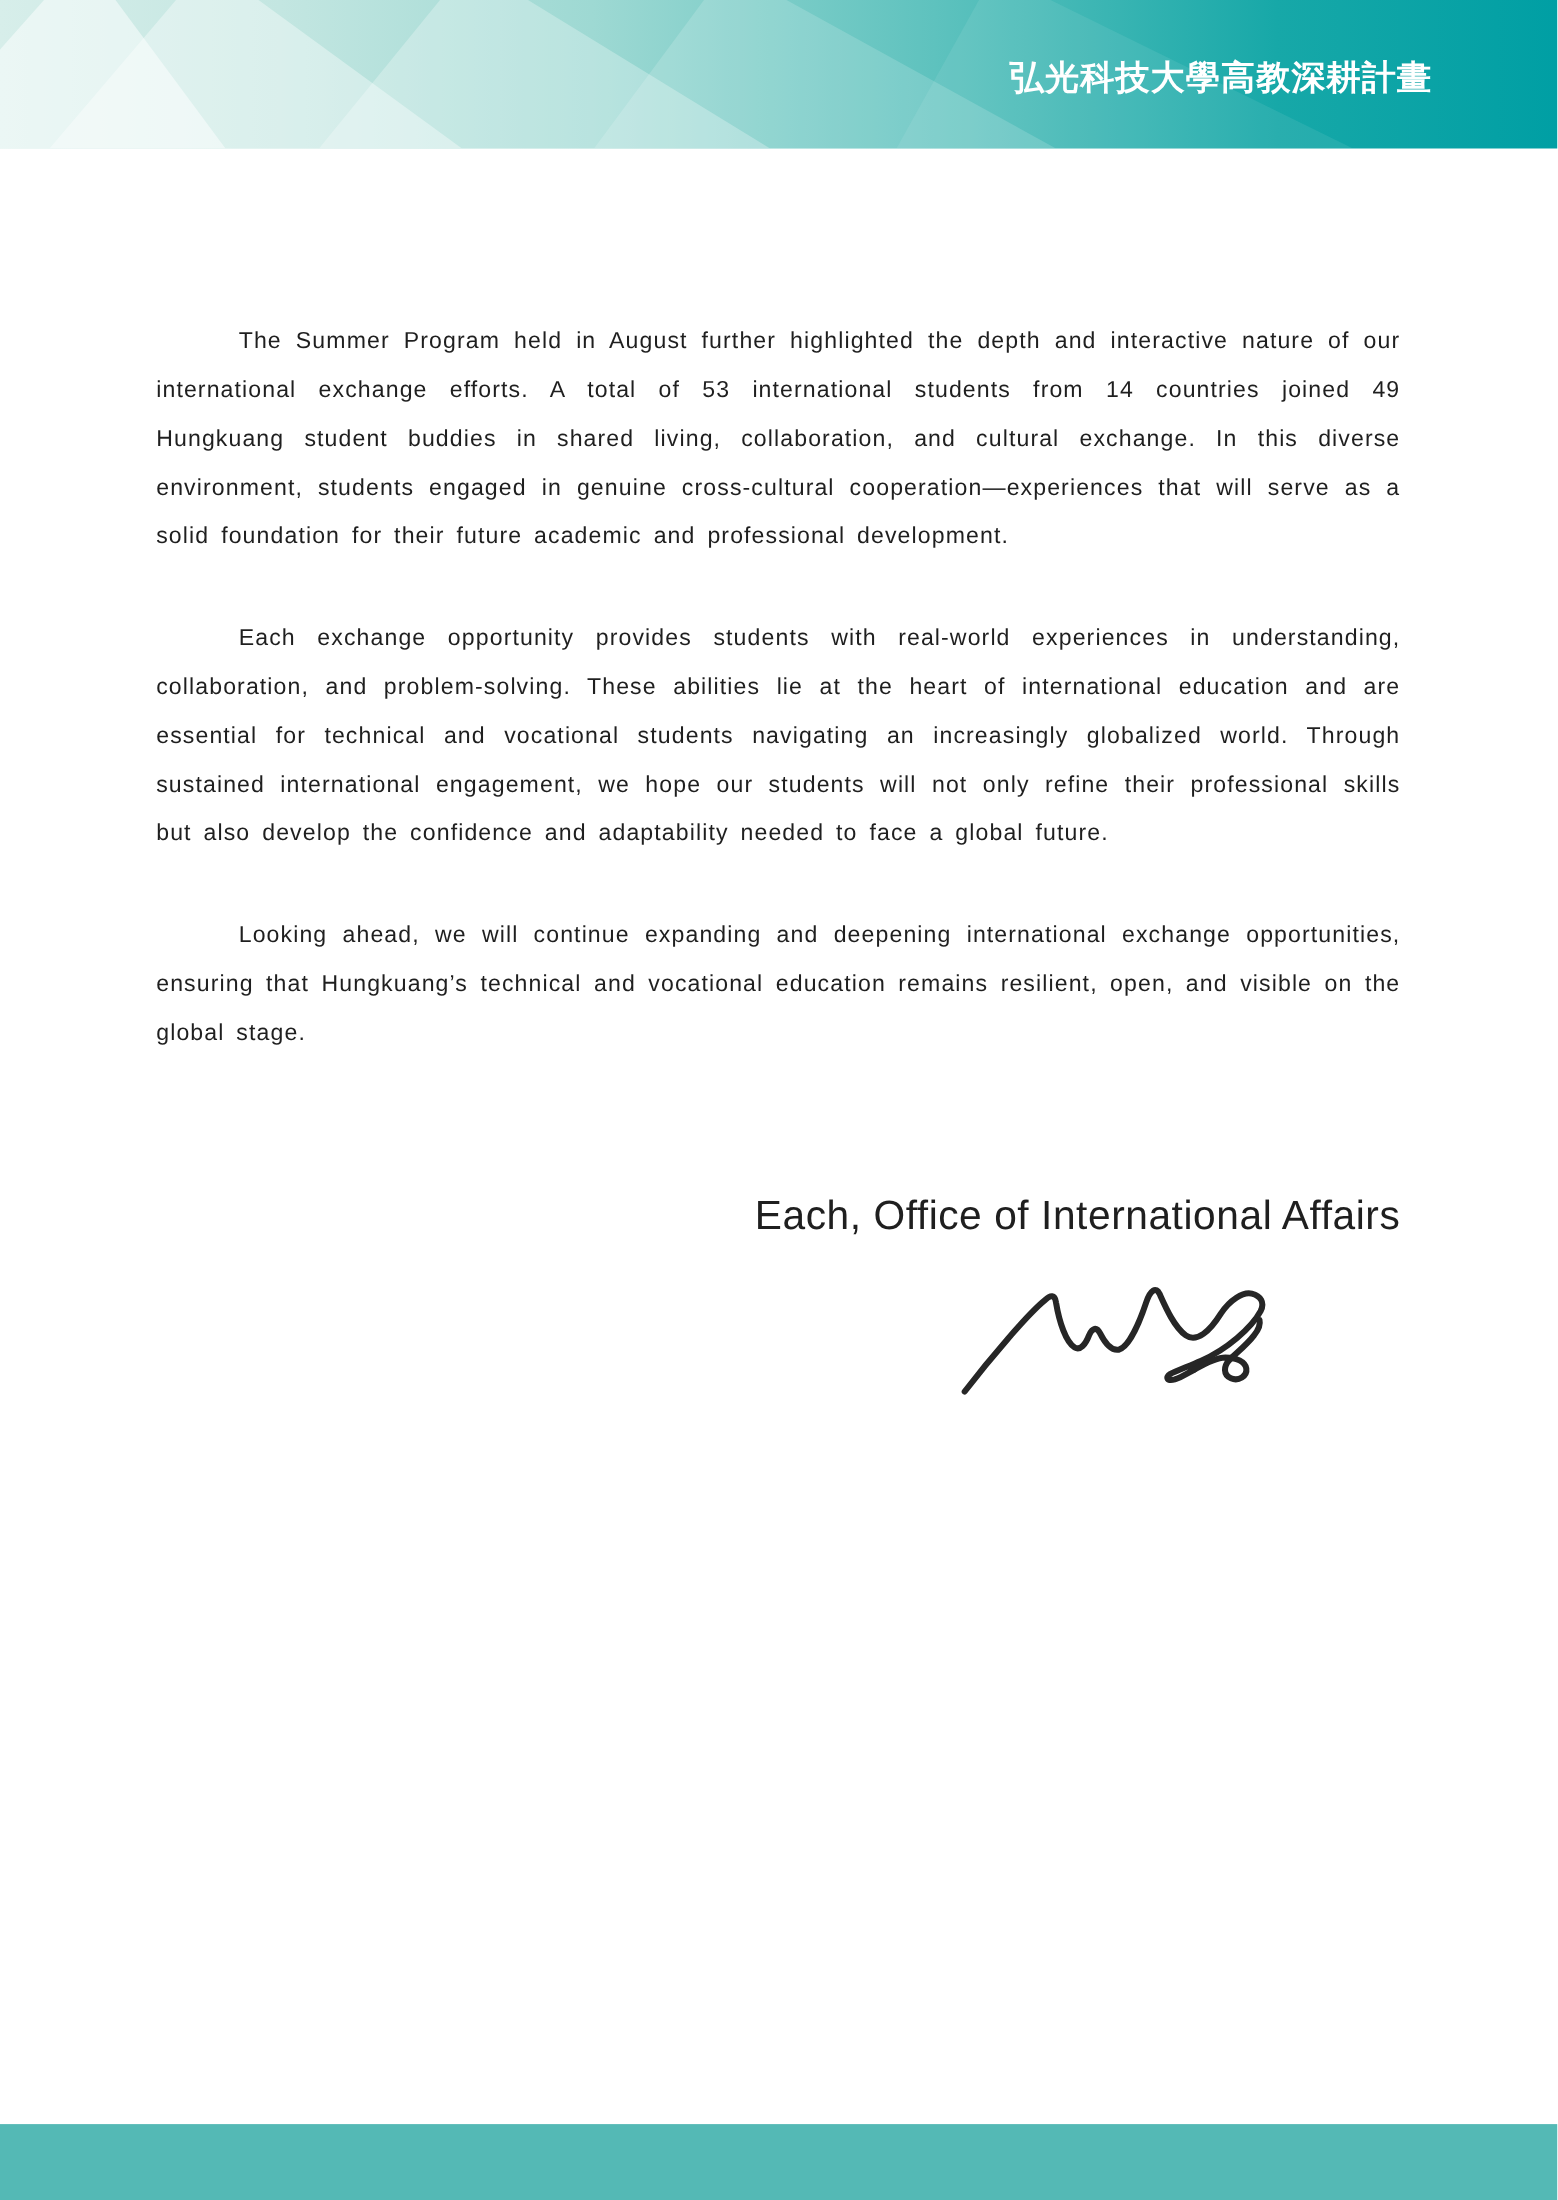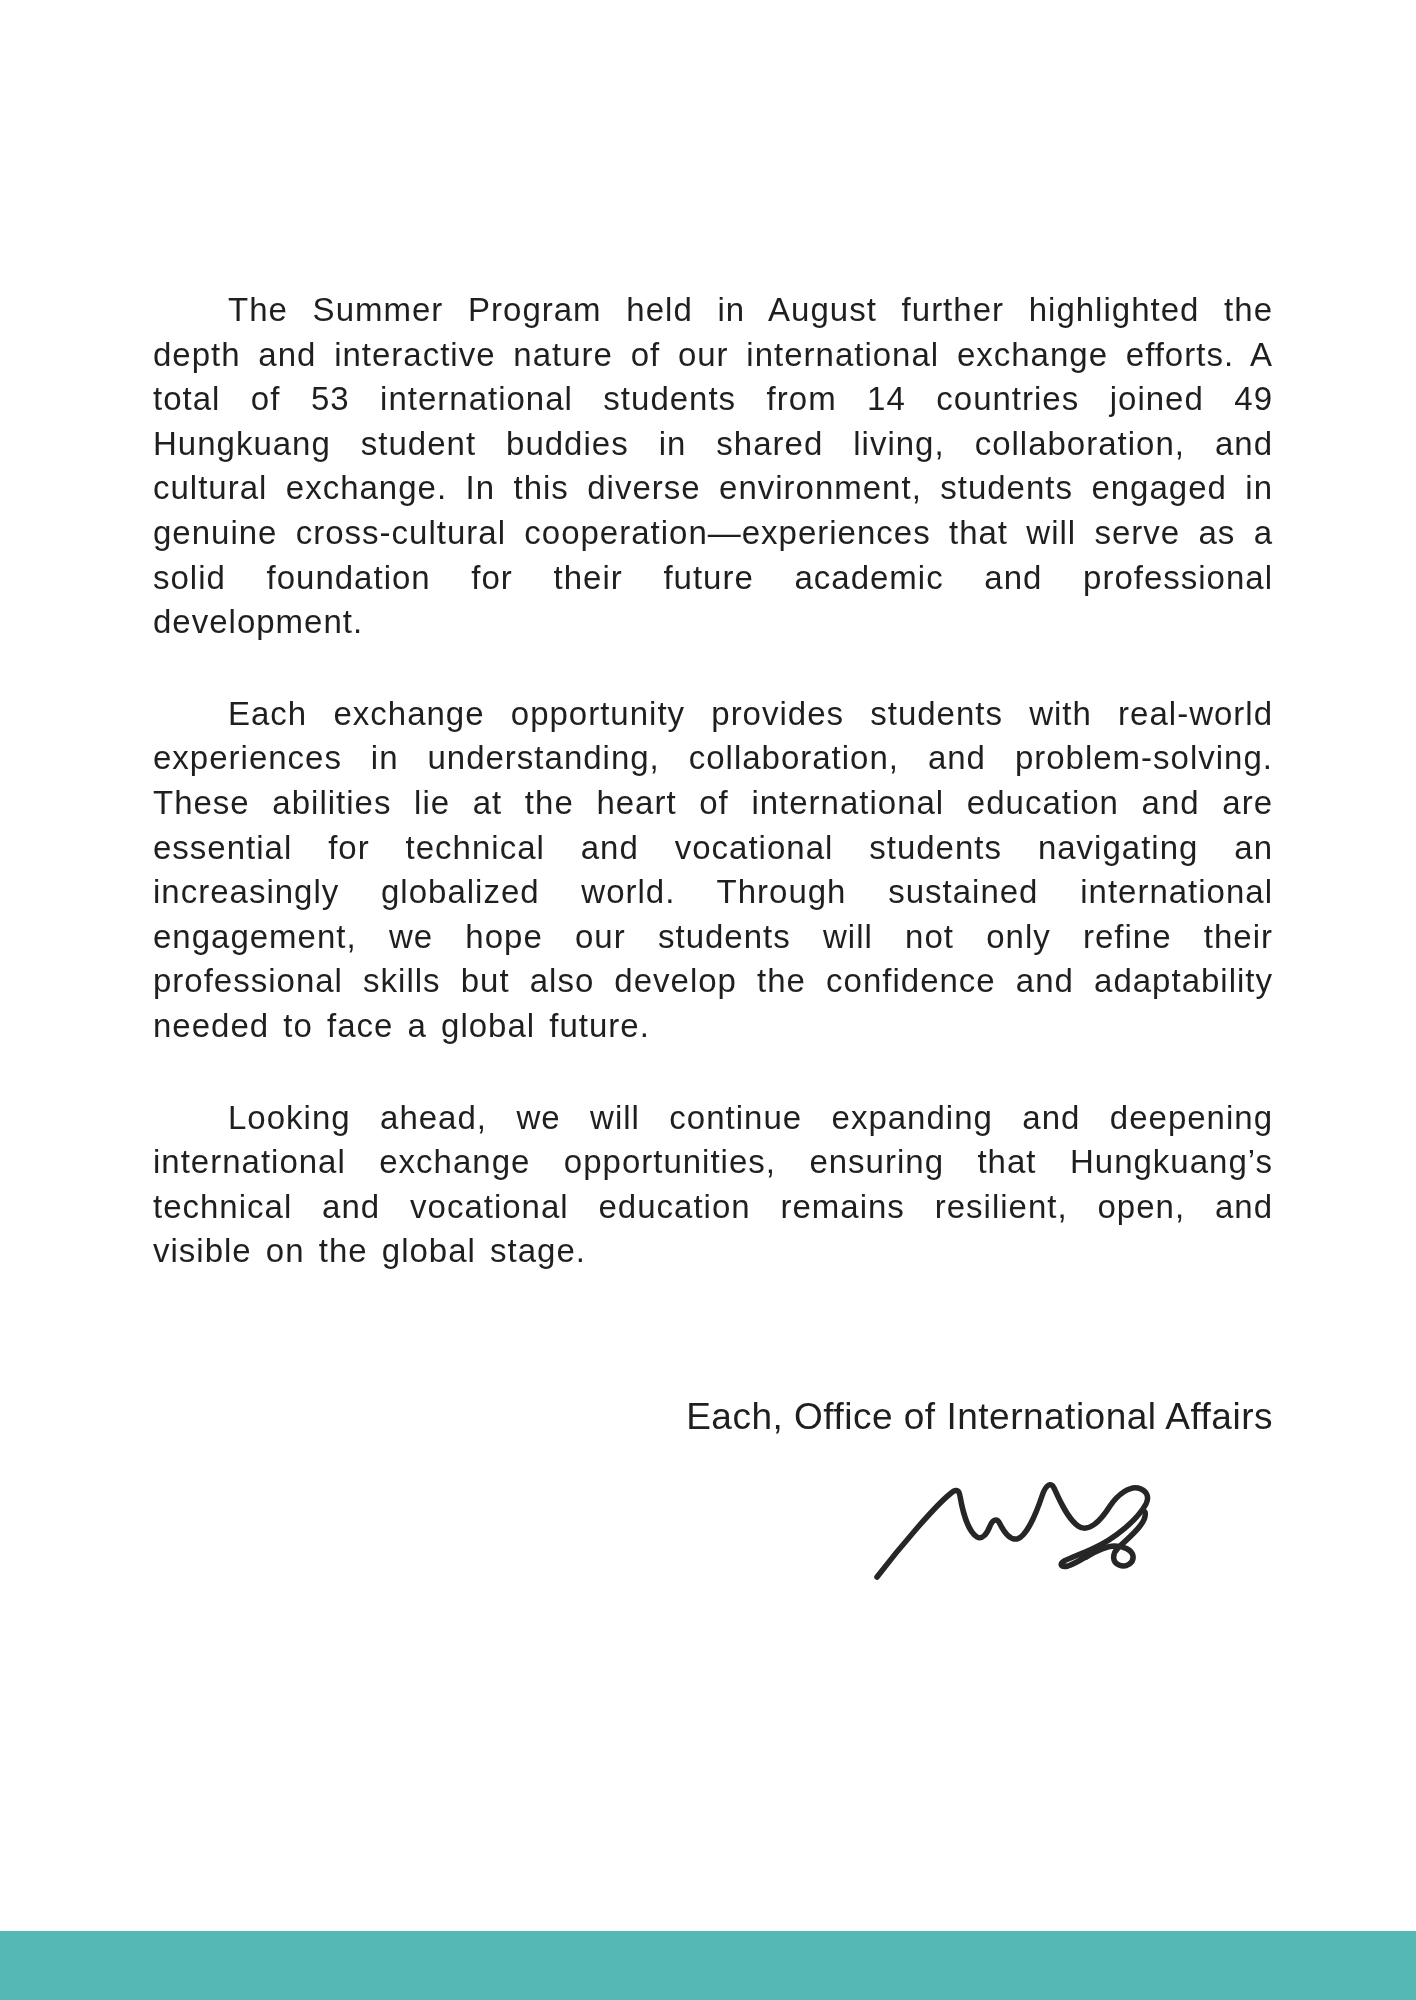--- a/index.html
+++ b/index.html
@@ -44,22 +44,22 @@
 
   
   .letter {
     position: absolute;
     top: 288px;
     left: 141px;
     width: 1132px;
     color: var(--text-color, #1f1f1f);
   }
   .letter p {
-    margin: 0 0 47px 12px;
-    font-size: 33px;
+    margin: 0 0 47px 1px;
+    font-size: 21px;
     line-height: 44.6px;
     letter-spacing: 1px;
     word-spacing: 4px;
     text-align: justify;
     text-indent: 75px;
   }
   .signoff {
     margin-top: 118px;
     font-size: 37px;
     line-height: 50px;
@@ -87,20 +87,30 @@
     width: 1416px;
     height: 69px;
     background: var(--footer-color, #54b9b5);
   }
 </style>
 </head>
 <body>
 
 <div class="page">
 
+  <header class="header-band">
+    <svg class="pattern" width="1416" height="135" viewBox="0 0 1416 135" aria-hidden="true">
+      <polygon points="40,0 105,0 205,135 -80,135" fill="#ffffff" opacity="0.50"></polygon>
+      <polygon points="160,0 235,0 420,135 45,135" fill="#ffffff" opacity="0.38"></polygon>
+      <polygon points="400,0 480,0 700,135 290,135" fill="#ffffff" opacity="0.28"></polygon>
+      <polygon points="640,0 715,0 960,135 540,135" fill="#ffffff" opacity="0.16"></polygon>
+      <polygon points="890,0 955,0 1230,135 815,135" fill="#ffffff" opacity="0.08"></polygon>
+    </svg>
+    <div class="header-title">弘光科技大學高教深耕計畫</div>
+  </header>
 
   <main class="letter">
     <p>The Summer Program held in August further highlighted the depth and interactive nature of our international exchange efforts. A total of 53 international students from 14 countries joined 49 Hungkuang student buddies in shared living, collaboration, and cultural exchange. In this diverse environment, students engaged in genuine cross-cultural cooperation—experiences that will serve as a solid foundation for their future academic and professional development.</p>
     <p>Each exchange opportunity provides students with real-world experiences in understanding, collaboration, and problem-solving. These abilities lie at the heart of international education and are essential for technical and vocational students navigating an increasingly globalized world. Through sustained international engagement, we hope our students will not only refine their professional skills but also develop the confidence and adaptability needed to face a global future.</p>
     <p>Looking ahead, we will continue expanding and deepening international exchange opportunities, ensuring that Hungkuang’s technical and vocational education remains resilient, open, and visible on the global stage.</p>
 
     <div class="signoff">Each, Office of International Affairs</div>
 
     <div class="signature-wrap">
       <svg width="330" height="150" viewBox="0 0 330 150" aria-hidden="true">

